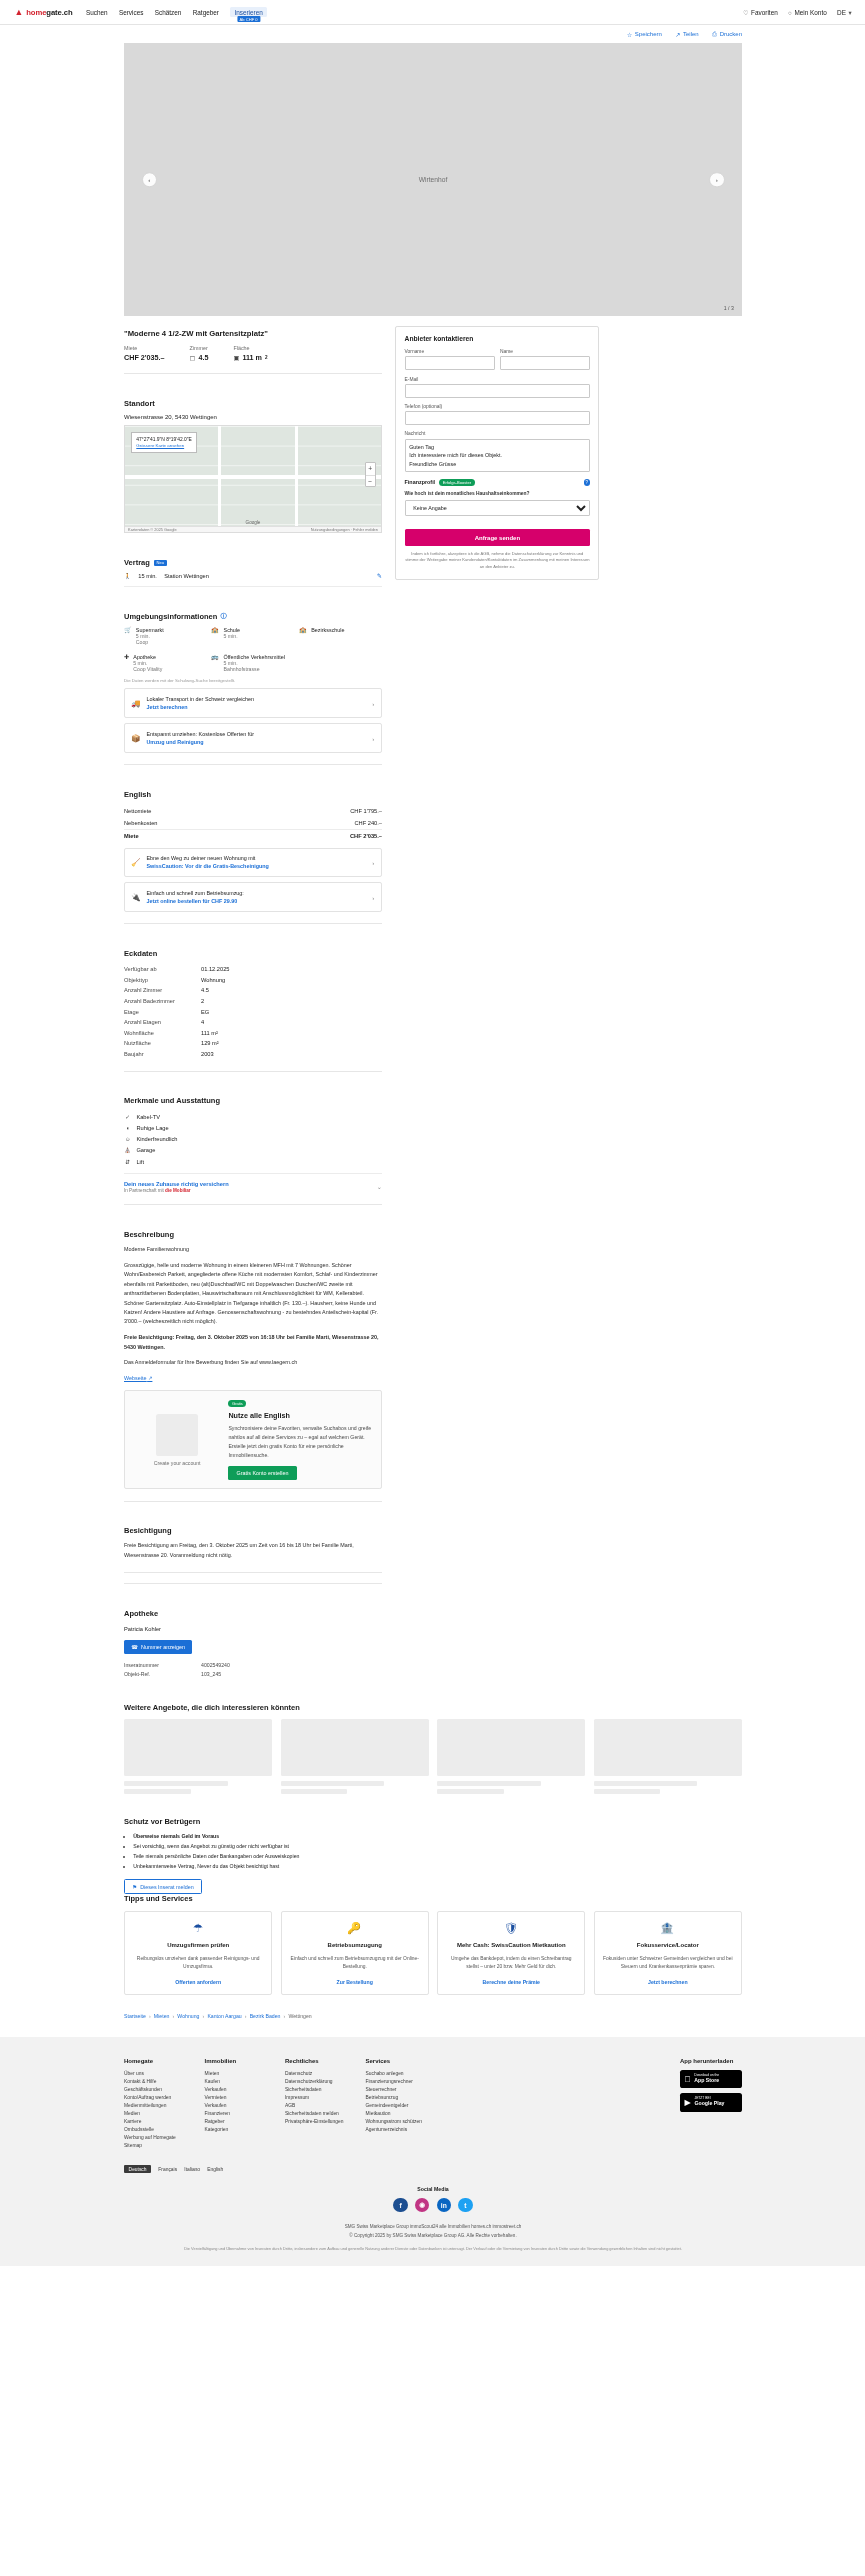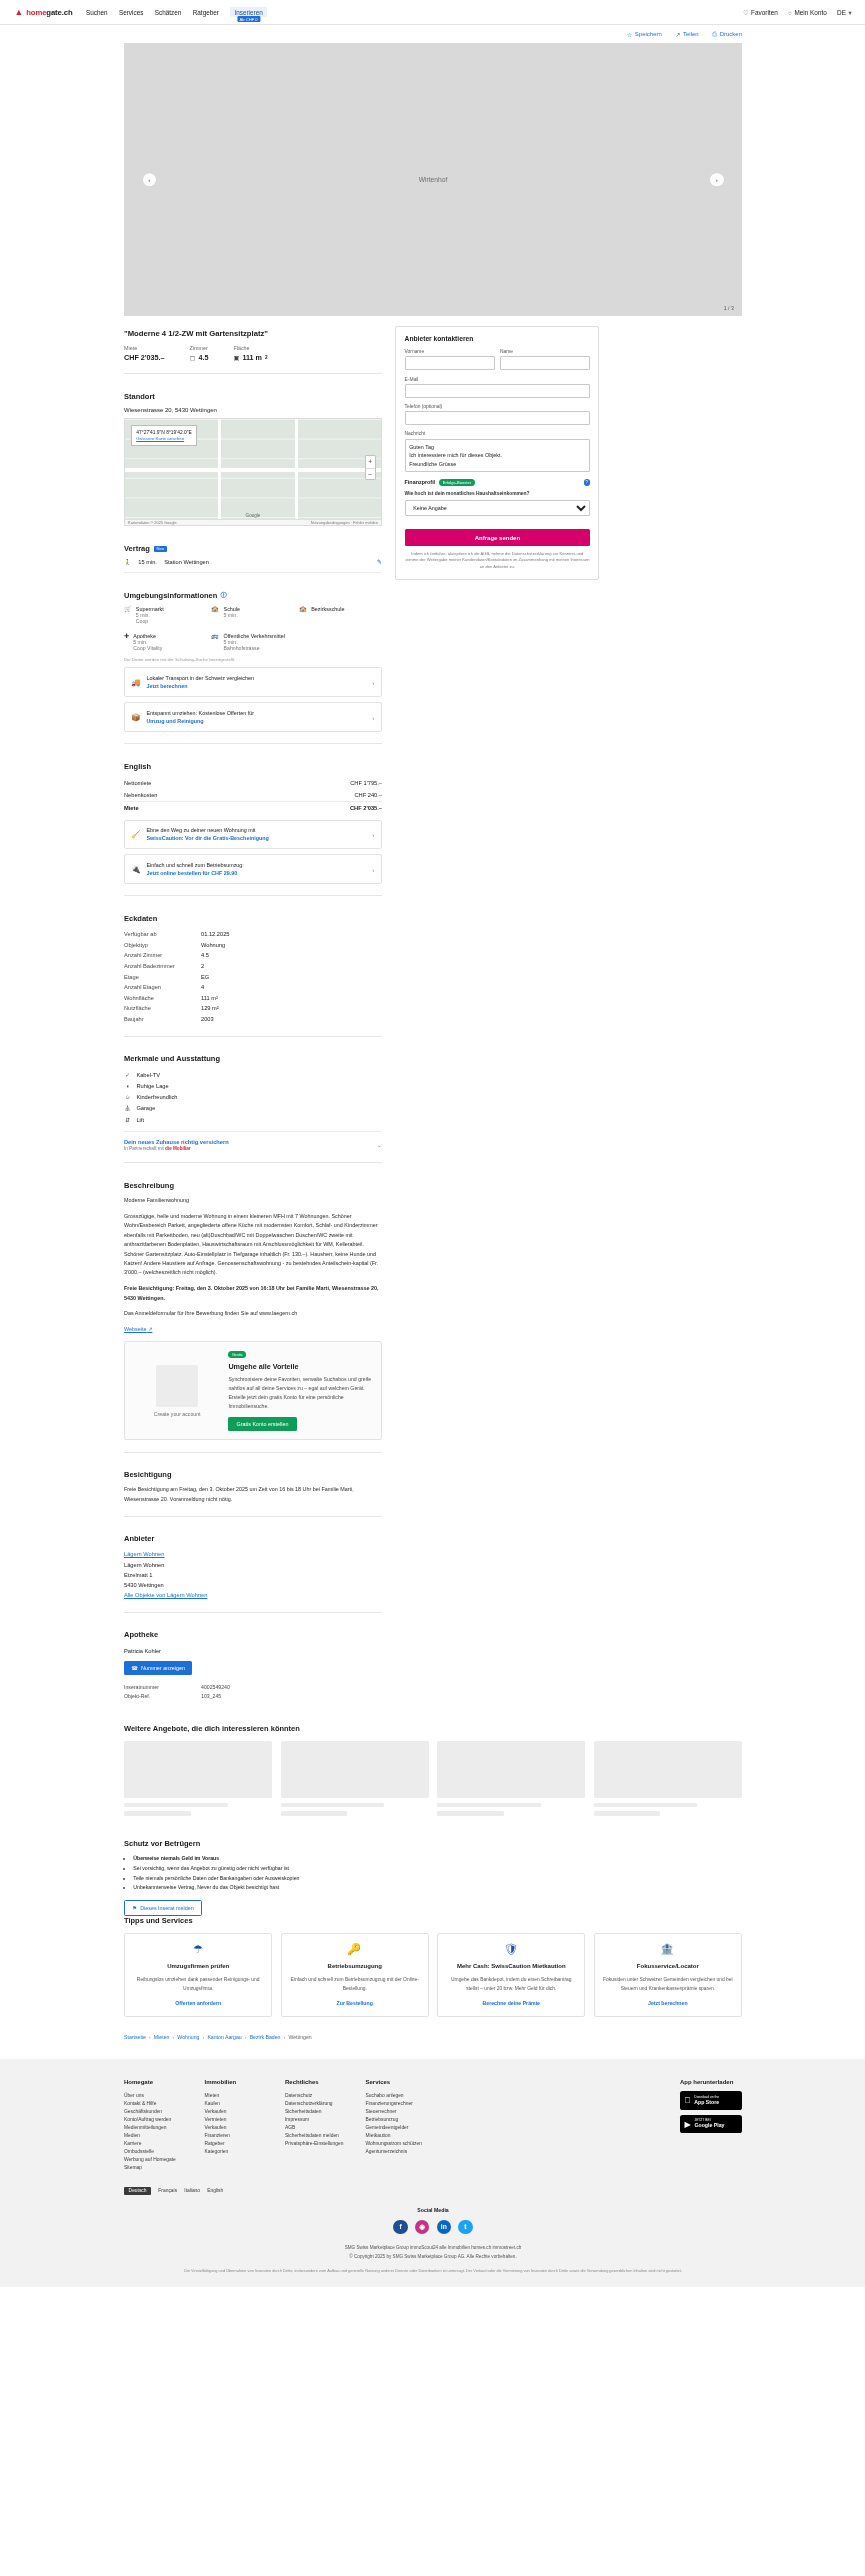--- a/index.html
+++ b/index.html
@@ -86,21 +86,21 @@
   .right-col { width: 204px; }
 
   .listing-title { font-size:7.7px; font-weight:700; margin: 3.1px 0 7.2px; }
   .facts { display:flex; gap:25px; }
   .fact-label { font-size:5.4px; color:#6d6d6d; margin-bottom:2.1px; }
   .fact-value { font-size:7.2px; font-weight:700; display:flex; align-items:center; gap:3.1px; }
   .fact-value .ic { font-size:6.2px; color:#444; font-weight:400; }
   .sup { font-size:4.6px; vertical-align:super; }
 
   
-  .section { margin-top: 18px; }
+  .section { margin-top: 25px; }
   .section-title { font-size:7.5px; font-weight:700; margin-bottom:6.2px; }
   .section-title.with-ic { display:flex; align-items:center; gap:3.1px; }
   .divider { height:0.5px; background:#e6e6e6; margin: 11.3px 0; }
 
   
   .addr { font-size:6px; margin-bottom:5.2px; }
   .map {
     height: 108px; background:#dfe6e0; position:relative; overflow:hidden;
     border:0.5px solid #dcdcdc;
   }
@@ -625,46 +625,36 @@
         </div>
         <a class="weblink" href="#"><span>Webseite</span> <span>↗</span></a>
 
         <div class="acct-card">
           <div class="acct-left">
             <div class="acct-ill"></div>
             <div>Create your account</div>
           </div>
           <div class="acct-right">
             <span class="badge-gratis">Gratis</span>
-            <div class="acct-title">Umgehe alle Vorteile</div>
+            <div class="acct-title">Nutze alle English</div>
             <div class="acct-body">Synchronisiere deine Favoriten, verwalte Suchabos und greife nahtlos auf all deine Services zu – egal auf welchem Gerät. Erstelle jetzt dein gratis Konto für eine persönliche Immobiliensuche.</div>
             <button class="btn-green">Gratis Konto erstellen</button>
           </div>
         </div>
       </div>
 
       <div class="divider"></div>
 
       <div class="section">
         <div class="section-title">Besichtigung</div>
         <div class="desc">Freie Besichtigung am Freitag, den 3. Oktober 2025 um Zeit von 16 bis 18 Uhr bei Familie Marti, Wiesenstrasse 20. Voranmeldung nicht nötig.</div>
       </div>
 
       <div class="divider"></div>
 
-      <div class="section">
-        <div class="section-title">Anbieter</div>
-        <div class="prov">
-          <div class="lk">Lägern Wohnen</div>
-          <div>Lägern Wohnen</div>
-          <div>Etzelmatt 1</div>
-          <div>5430 Wettingen</div>
-          <div class="lk">Alle Objekte von Lägern Wohnen</div>
-        </div>
-      </div>
 
       <div class="divider"></div>
 
       <div class="section">
         <div class="section-title">Apotheke</div>
         <div class="prov">Patricia Kohler</div>
         <button class="btn-phone">
           <span>☎</span>
           <span>Nummer anzeigen</span>
         </button>

